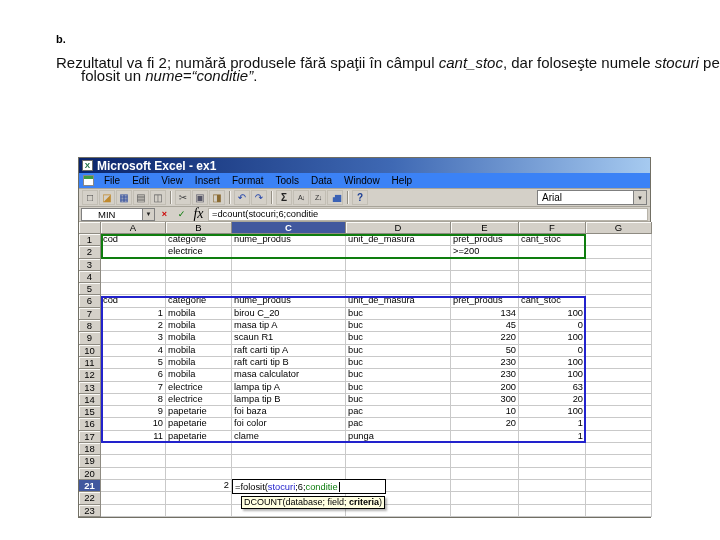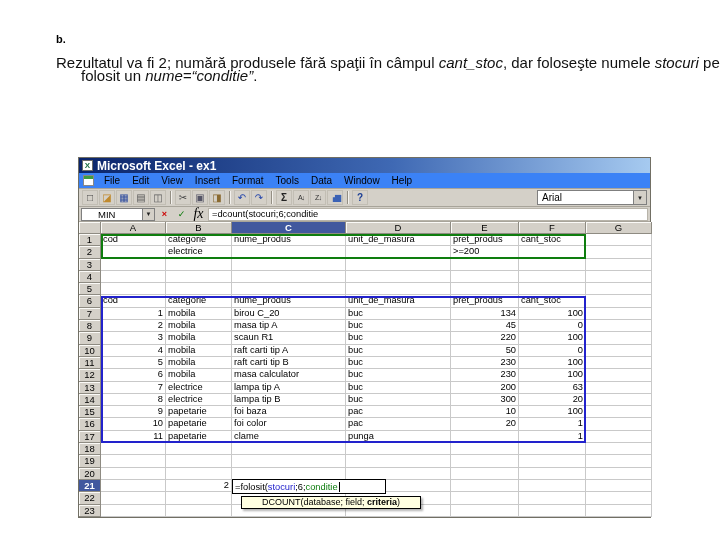--- a/index.html
+++ b/index.html
@@ -51,21 +51,21 @@
 
   
   .grid{position:relative;background:#fff;width:573px;overflow:hidden}
   .gc{border-right:1px solid #c9c9c9;border-bottom:1px solid #c9c9c9;font-size:9.3px;line-height:11.5px;padding:0 2px;overflow:hidden;white-space:nowrap;color:#000;background:#fff}
   .gc.num{text-align:right}
   .hdr{background:#d4d0c8;border-right:1px solid #8e8b82;border-bottom:1px solid #8e8b82;box-shadow:inset 1px 1px 0 #fbfaf7;font-size:9.5px;text-align:center;line-height:12px;color:#000;overflow:hidden}
   .hdr.activehdr{background:#41589e;color:#fff;font-weight:bold;box-shadow:none}
   .rangebox{position:absolute;pointer-events:none;background:transparent;z-index:3}
   .editbox{position:absolute;left:153px;top:257px;width:154px;height:15px;background:#fff;border:1px solid #000;font-size:9.3px;line-height:12px;display:flex;align-items:center;padding-left:2px;white-space:nowrap;overflow:hidden;z-index:5}
   .caret{display:inline-block;width:1px;height:10px;background:#000;margin-left:1px}
-  .tooltip{position:absolute;left:162px;top:274px;background:#ffffe1;border:1px solid #000;font-size:9px;line-height:11px;padding:0 20px;white-space:nowrap;box-shadow:2px 2px 2px rgba(0,0,0,.3);z-index:6}
+  .tooltip{position:absolute;left:162px;top:274px;background:#ffffe1;border:1px solid #000;font-size:9px;line-height:11px;padding:0 2px;white-space:nowrap;box-shadow:2px 2px 2px rgba(0,0,0,.3);z-index:6}
 </style>
 </head>
 <body>
 
 <div class="slide">
 
   <div class="heading">
     <span>b.</span>
   </div>
 

